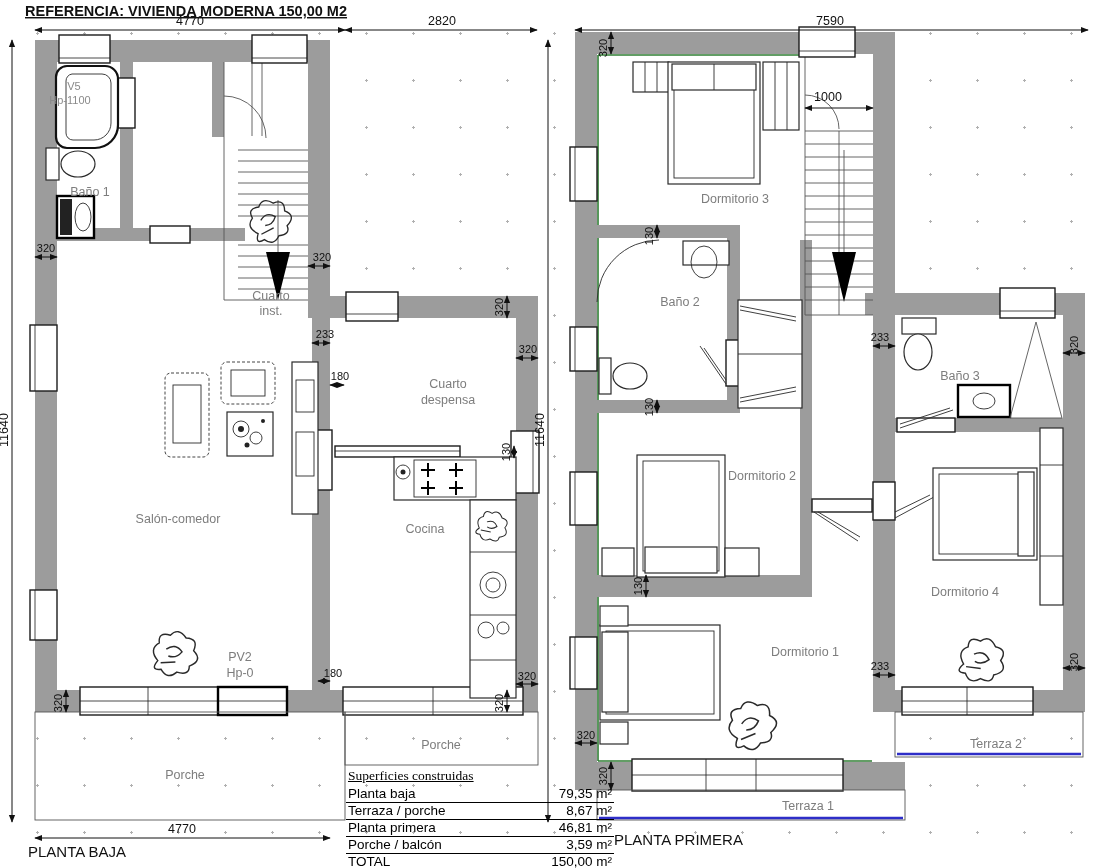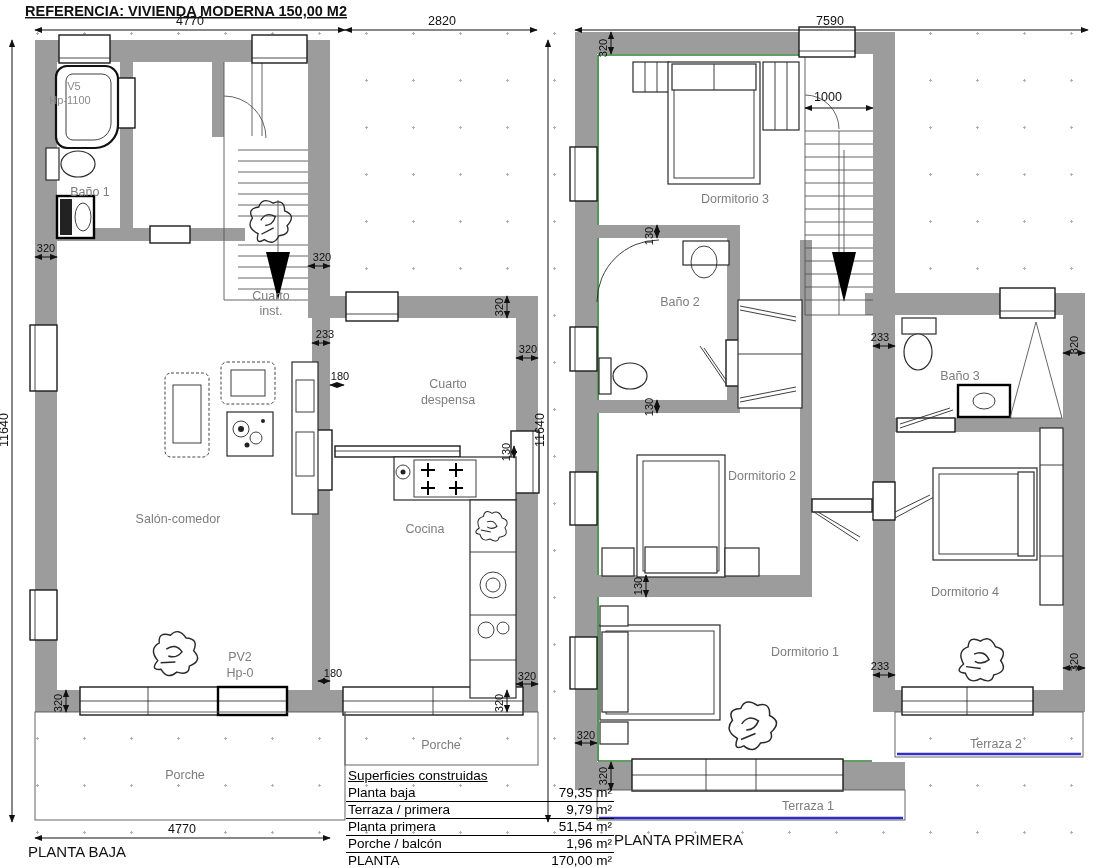--- a/index.html
+++ b/index.html
@@ -25,21 +25,21 @@
   .fxl{stroke:#2a2a2a;stroke-width:0.9;fill:none;}
   .dash{stroke:#444;stroke-width:1;fill:none;stroke-dasharray:3 2;}
   .thin{stroke:#555;stroke-width:0.9;fill:none;}
   .dimline{stroke:#111;stroke-width:1;fill:none;}
   .greenline{stroke:#2e7d32;stroke-width:1.6;fill:none;}
   .blueline{stroke:#2e2ec8;stroke-width:2.4;fill:none;}
   
   #areas-table{
     position:absolute;left:346px;top:768px;width:268px;font-size:13.5px;color:#000;
   }
-  #areas-table .hdr{text-decoration:underline;padding:0 0 2px 2px;}
+  #areas-table .hdr{text-decoration:underline;padding:0 0 2px 2px;font-family:Liberation Serif, serif;}
   #areas-table .row{display:flex;justify-content:space-between;border-bottom:1px solid #000;
     padding:0 2px 1px 2px;line-height:15px;}
 </style>
 </head>
 <body>
 
 <svg width="1097" height="868" viewBox="0 0 1097 868">
   <defs>
     <marker id="arw" viewBox="0 0 10 10" refX="9" refY="5" markerWidth="8" markerHeight="8" orient="auto-start-reverse">
       <path d="M0 1 L10 5 L0 9 z" fill="#111"></path>
@@ -401,28 +401,28 @@
   <text class="plan-label" x="614" y="845">PLANTA PRIMERA</text>
 </svg>
 
 <div id="areas-table">
   <div class="hdr">Superficies construidas</div>
   <div class="row">
     <span>Planta baja</span>
     <span>79,35 m²</span>
   </div>
   <div class="row">
-    <span>Terraza / primera</span>
-    <span>9,79 m²</span>
+    <span>Terraza / porche</span>
+    <span>8,67 m²</span>
   </div>
   <div class="row">
     <span>Planta primera</span>
-    <span>51,54 m²</span>
+    <span>46,81 m²</span>
   </div>
   <div class="row">
     <span>Porche / balcón</span>
-    <span>1,96 m²</span>
+    <span>3,59 m²</span>
   </div>
   <div class="row">
-    <span>PLANTA</span>
-    <span>170,00 m²</span>
+    <span>TOTAL</span>
+    <span>150,00 m²</span>
   </div>
 </div>
 
 </body></html>

